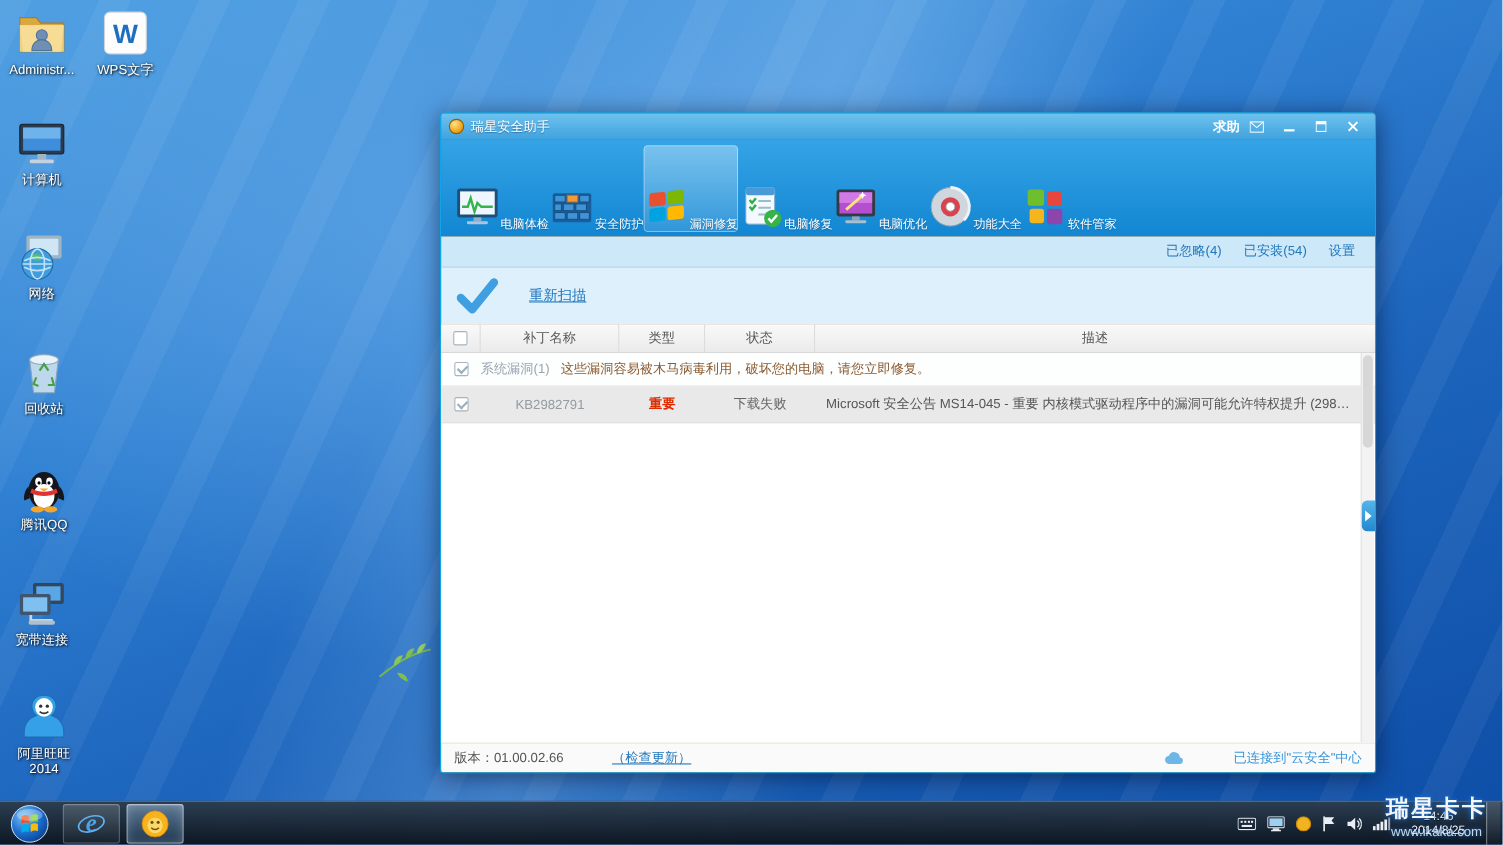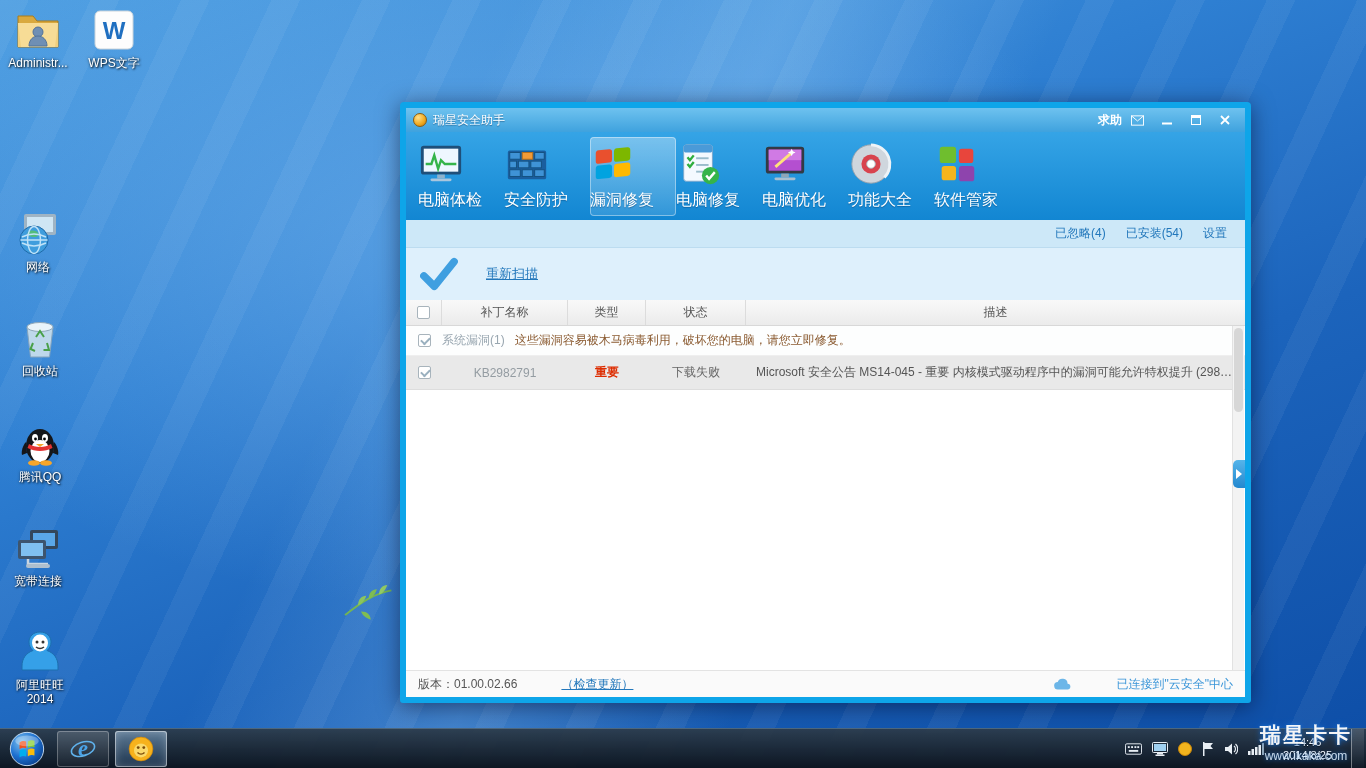--- a/index.html
+++ b/index.html
@@ -16,36 +16,36 @@
   .sprig { position:absolute; left:340px; top:568px; transform:rotate(8deg); opacity:.85; }
 
   
   .dicon { position:absolute; width:76px; text-align:center; cursor:default; }
   .dicon .ig { width:48px; height:48px; margin:0 auto; }
   .dicon .lbl { margin-top:2px; font-size:12px; color:#fff; line-height:14px;
     text-shadow:1px 1px 2px rgba(0,0,0,.85), 0 0 3px rgba(0,0,0,.5); white-space:pre-line; }
 
   
   #win { position:absolute; left:400px; top:102px; width:851px; height:601px;
-    border:6px solid #0ea5e9; border-radius:4px 4px 3px 3px; overflow:hidden;
+    border:1px solid #0ea5e9; border-radius:4px 4px 3px 3px; overflow:hidden;
     background:#a16207; box-shadow:0 3px 22px rgba(0,0,25,.5); display:flex; flex-direction:column; }
   .titlebar { height:24px; flex:0 0 24px; background:linear-gradient(#6ec2ef,#3fa2de);
     display:flex; align-items:center; padding:0 7px; color:#fff; font-size:12px; }
   .tb-logo { width:14px; height:14px; border-radius:50%;
     background:radial-gradient(circle at 35% 30%, #ffe08a, #f0a81c 60%, #b5740c); border:1px solid #8a5c10; }
   .tb-title { margin-left:6px; text-shadow:0 1px 1px rgba(0,40,80,.45); }
   .tb-spacer { flex:1; }
   .tb-help { color:#fff; cursor:pointer; text-decoration:none;font-weight:bold; }
   .tb-btn { width:27px; height:18px; display:flex; align-items:center; justify-content:center;
     margin-left:2px; border-radius:2px; cursor:pointer; }
 
   .toolbar { height:88px; flex:0 0 88px; background:linear-gradient(#35a4e6,#1286d2);
     display:flex; align-items:flex-start; padding:5px 0 0 12px; }
-  .tool { width:86px; height:79px; display:flex; flex-direction:column; align-items:flex-start;
-    padding-top:4px; color:#fff; font-size:16px; border-radius:4px; cursor:pointer; }
+  .tool { width:86px; height:79px; display:flex; align-items:flex-end;
+    padding-top:4px; color:#fff; font-size:11px; border-radius:4px; cursor:pointer; }
   .tool svg { width:46px; height:46px; }
   .tool .tl { margin-top:3px; text-shadow:0 1px 1px rgba(0,40,80,.4); white-space:nowrap; }
   .tool.active { background:linear-gradient(rgba(255,255,255,.34),rgba(255,255,255,.12));
     box-shadow:inset 0 0 0 1px rgba(255,255,255,.4); }
 
   .subnav { height:28px; flex:0 0 28px; background:#cde8f8; display:flex; align-items:center;
     justify-content:flex-end; gap:20px; padding-right:18px; font-size:12px; border-bottom:1px solid #bcdcf0; }
   .subnav a { color:#2277bb; text-decoration:none; cursor:pointer; }
 
   .statusbar { height:52px; flex:0 0 52px; background:#def0fc; display:flex; align-items:center; padding:0 14px; }
@@ -147,20 +147,32 @@
   <div class="dicon" style="left:76px;top:6px">
     <div class="ig">
       <svg viewBox="0 0 48 48">
           <rect x="5" y="5" width="38" height="38" rx="5" fill="#fdfdfd" stroke="#c9d4dc"></rect>
           <text x="24" y="33" text-anchor="middle" font-size="24" font-weight="bold" fill="#1f6fc0" font-family="Liberation Sans, sans-serif">W</text>
         </svg>
     </div>
     <div class="lbl">WPS文字</div>
   </div>
 
+  <div class="dicon" style="left:0px;top:106px">
+    <div class="ig">
+      <svg viewBox="0 0 48 48">
+          <rect x="4" y="7" width="40" height="27" rx="2.5" fill="#2b3b4e" stroke="#16222e"></rect>
+          <rect x="7" y="10" width="34" height="21" fill="#3f8edc"></rect>
+          <rect x="7" y="10" width="34" height="10" fill="#6fb3ec"></rect>
+          <rect x="20" y="34" width="8" height="5" fill="#9fb4c6"></rect>
+          <rect x="13" y="39" width="22" height="3.5" rx="1.5" fill="#c3d2de"></rect>
+        </svg>
+    </div>
+    <div class="lbl">计算机</div>
+  </div>
 
   <div class="dicon" style="left:0px;top:210px">
     <div class="ig">
       <svg viewBox="0 0 48 48">
           <rect x="10" y="4" width="32" height="21" rx="2" fill="#9fb4c4"></rect>
           <rect x="13" y="7" width="26" height="15" fill="#cfe6f4"></rect>
           <circle cx="20" cy="30" r="14" fill="#3f9ddd" stroke="#1f6aa8"></circle>
           <path d="M14 22c3-2 8-2 10 1 2 2-1 4-4 4s-8-2-6-5z" fill="#58c26a" opacity=".85"></path>
           <ellipse cx="20" cy="30" rx="6.5" ry="13.5" fill="none" stroke="#bfe2f8" stroke-width="1.5"></ellipse>
           <path d="M8 27c8-4 16-4 24 0M8 33c8 4 16 4 24 0" stroke="#bfe2f8" fill="none" stroke-width="1.5"></path>

